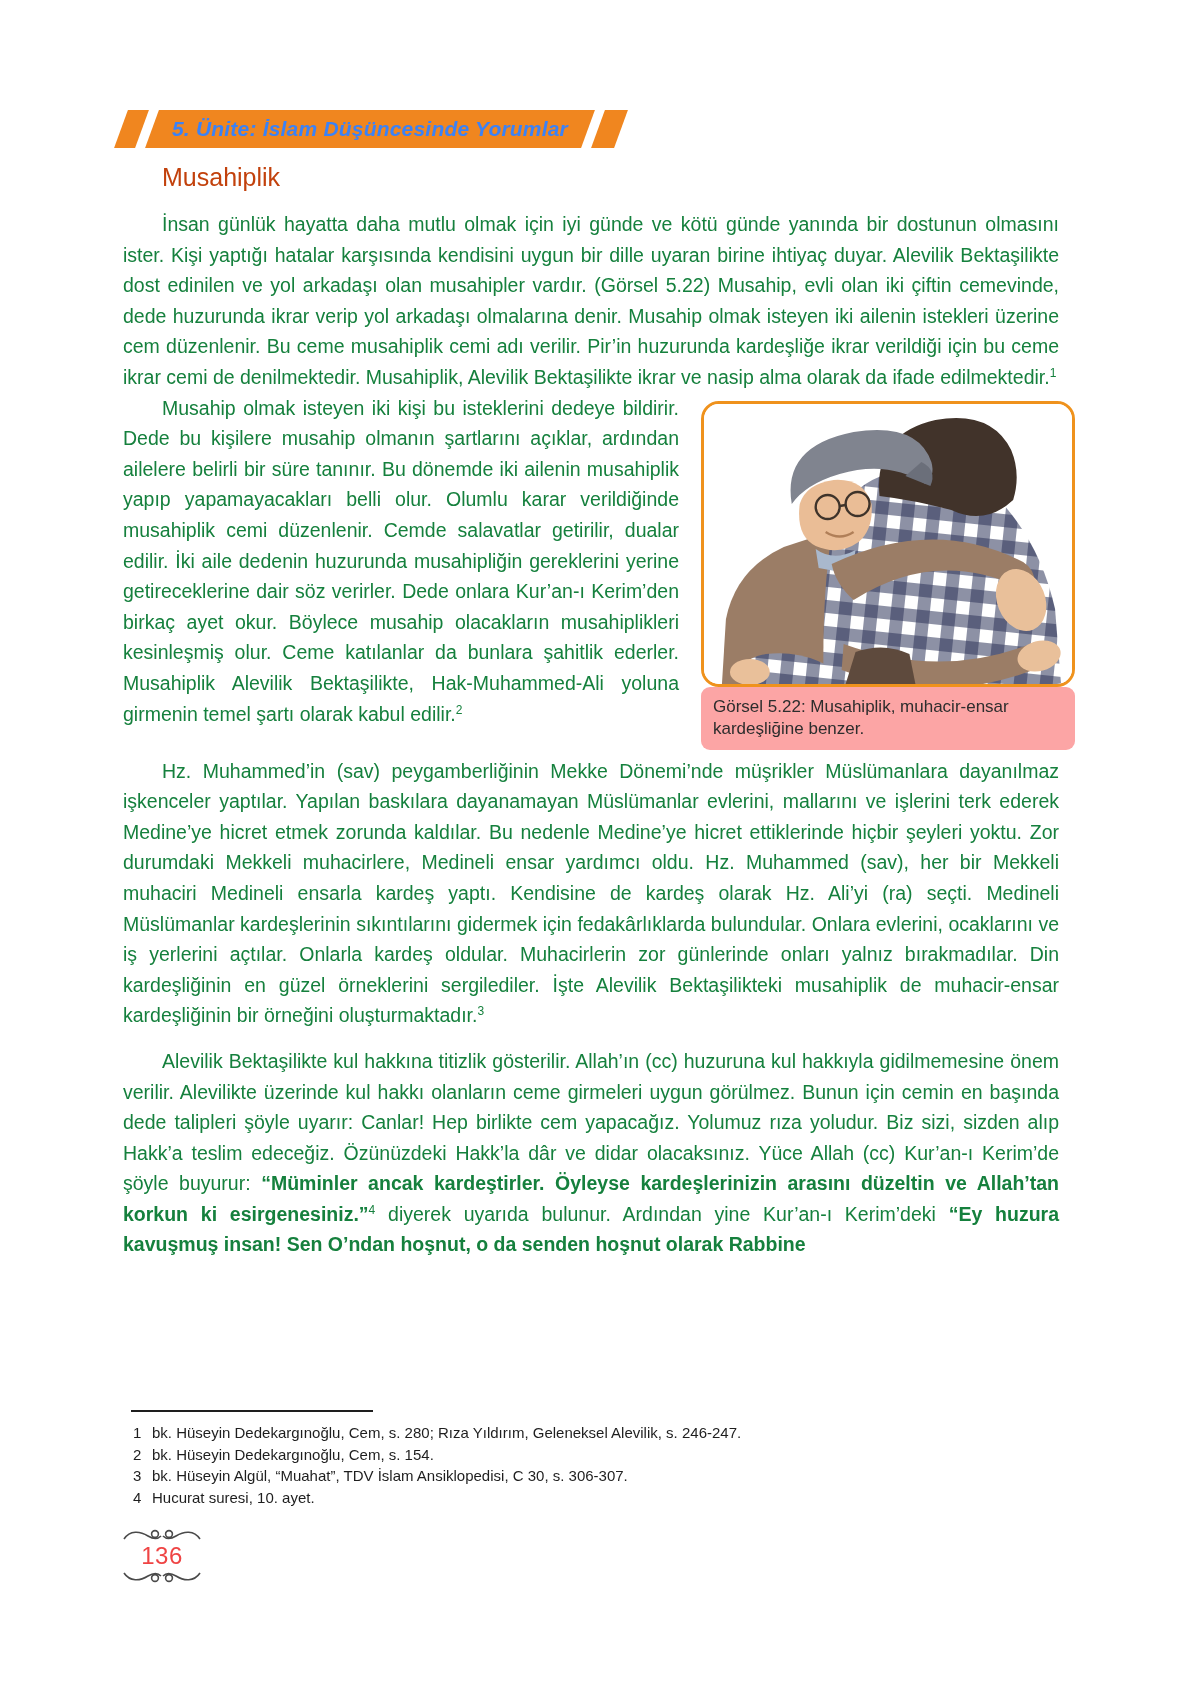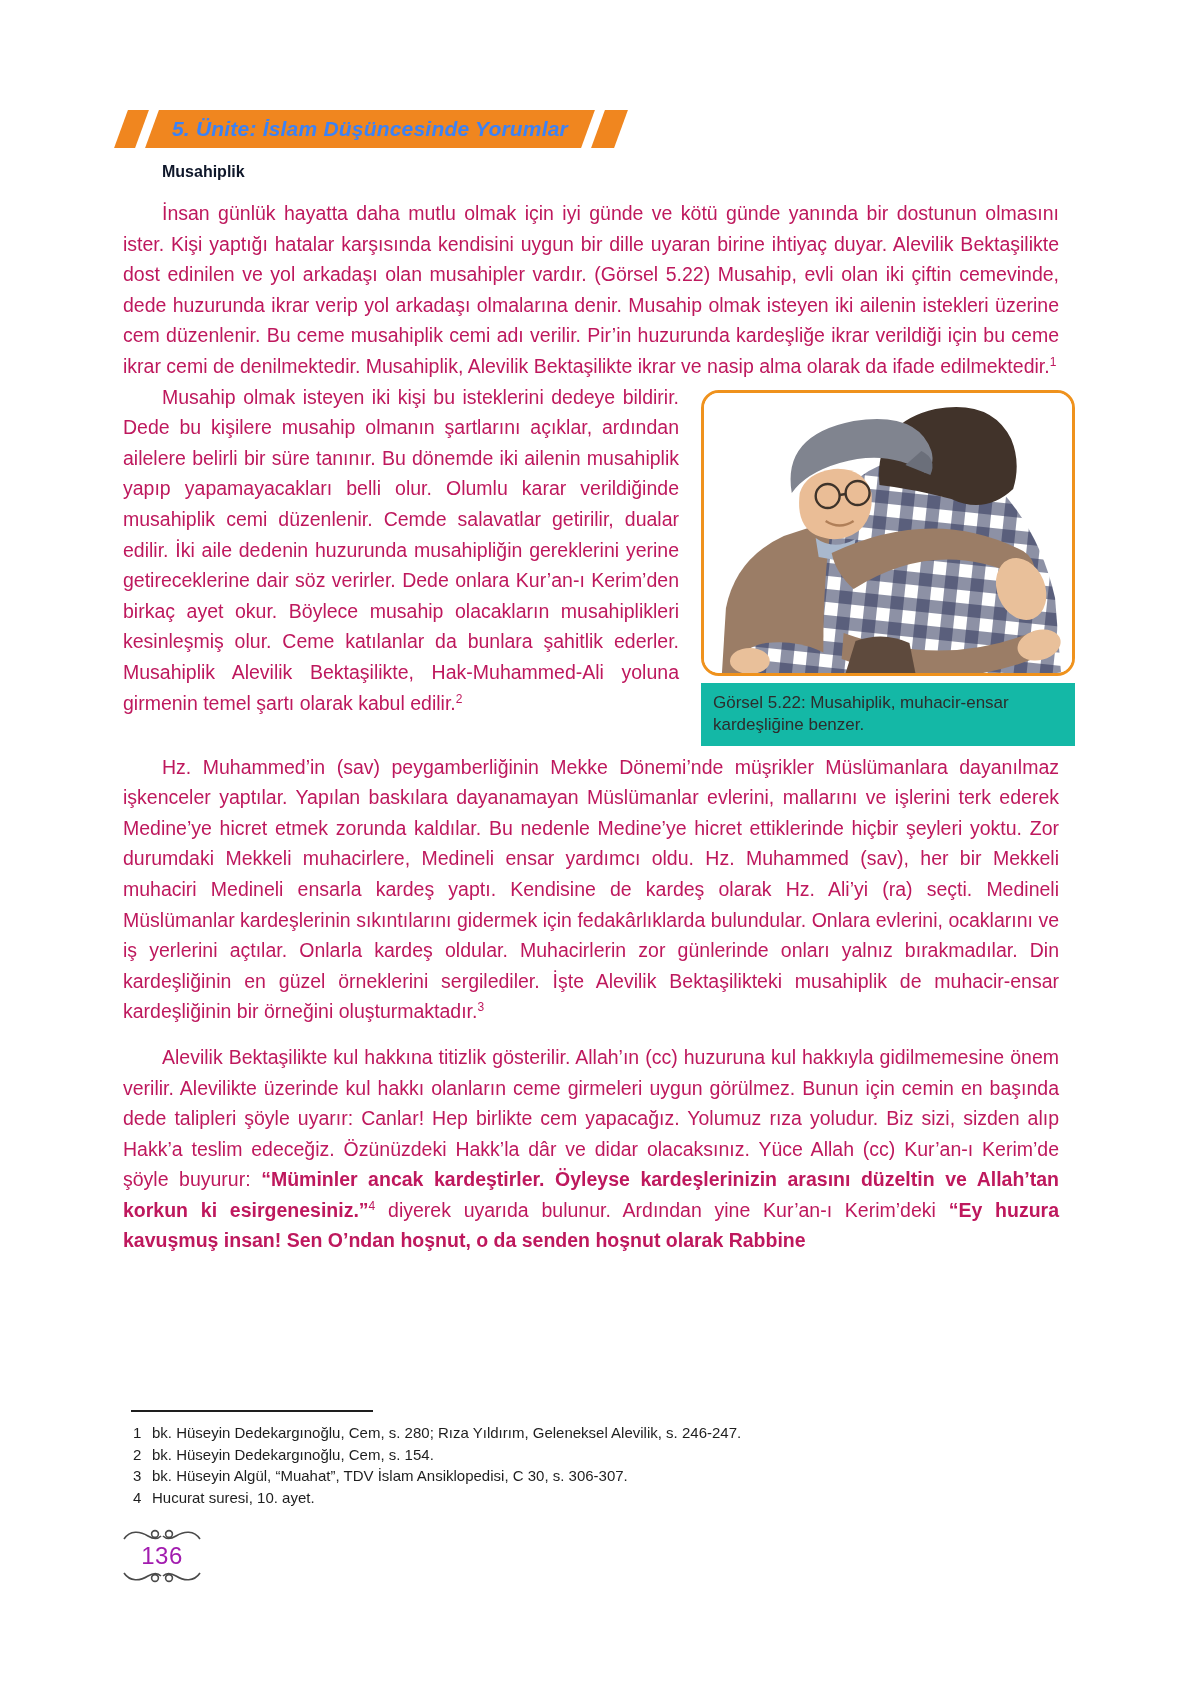--- a/index.html
+++ b/index.html
@@ -17,57 +17,57 @@
   .banner .p-right { left:598px; width:23px; }
   .banner .title {
     position:absolute; left:152px; width:436px; top:0; height:38px;
     line-height:38px; text-align:center; color:#3b82f6;
     font-size:21px; font-weight:bold; font-style:italic; letter-spacing:.2px;
   }
 
   
   .content { position:absolute; left:123px; top:163px; width:936px; }
   .h-section {
-    font-size:16px; font-weight:bold; margin:0 0 17px 0; padding-left:39px; color:#0f172a;
+    font-size:25px; font-weight:normal; margin:0 0 17px 0; padding-left:39px; color:#c2410c;
   }
   .h-section.second { margin:18px 0 15px 0; }
   p.body {
     margin:0; font-size:19.5px; line-height:30.6px; text-align:justify;
-    text-indent:39px; color:#be185d;
+    text-indent:39px; color:#15803d;
   }
   p.body + p.body { margin-top:15px; }
   .sup { vertical-align:super; font-size:12px; line-height:0; }
   .bold { font-weight:bold;margin-top:35px; }
 
   
   figure.photo {
     float:right; width:374px; margin:8px -16px 6px 22px; padding:0;
   }
   .imgbox {
     height:280px; border:3px solid #EF921D; border-radius:18px;
     overflow:hidden; background:#ffffff;
   }
   .imgbox svg { display:block; width:100%; height:100%; }
   figcaption.cap {
-    margin-top:7px; background:#14b8a6; padding:9px 12px 10px 12px;
-    font-size:17px; line-height:22px; color:#2d2d2d; text-align:left;
+    margin-top:0; background:#fca5a5; padding:9px 12px 10px 12px;
+    font-size:17px; line-height:22px; color:#2d2d2d; text-align:left;border-radius:9px;
   }
   .clear { clear:both; }
 
   
   .footnotes { position:absolute; left:123px; top:1410px; width:936px; }
   .fn-rule { width:242px; height:2px; background:#1e1e1e; margin:0 0 10px 8px; }
   .fn-row { display:flex; font-size:15px; line-height:21.5px; color:#1e1e1e; }
   .fn-num { width:29px; flex:0 0 29px; padding-left:10px; box-sizing:border-box; }
   .fn-text { flex:1; }
 
   
   .pagenum-block { position:absolute; left:118px; top:1527px; width:88px; text-align:center; }
   .pagenum-block svg { display:block; margin:0 auto; }
-  .pagenum { font-size:24px; line-height:26px; color:#a21caf; letter-spacing:.5px; }
+  .pagenum { font-size:24px; line-height:26px; color:#ef4444; letter-spacing:.5px; }
 </style>
 </head>
 <body>
 
 <div class="page">
 
   <div class="banner">
     <div class="piece p-left"></div>
     <div class="piece p-main"></div>
     <div class="piece p-right"></div>

